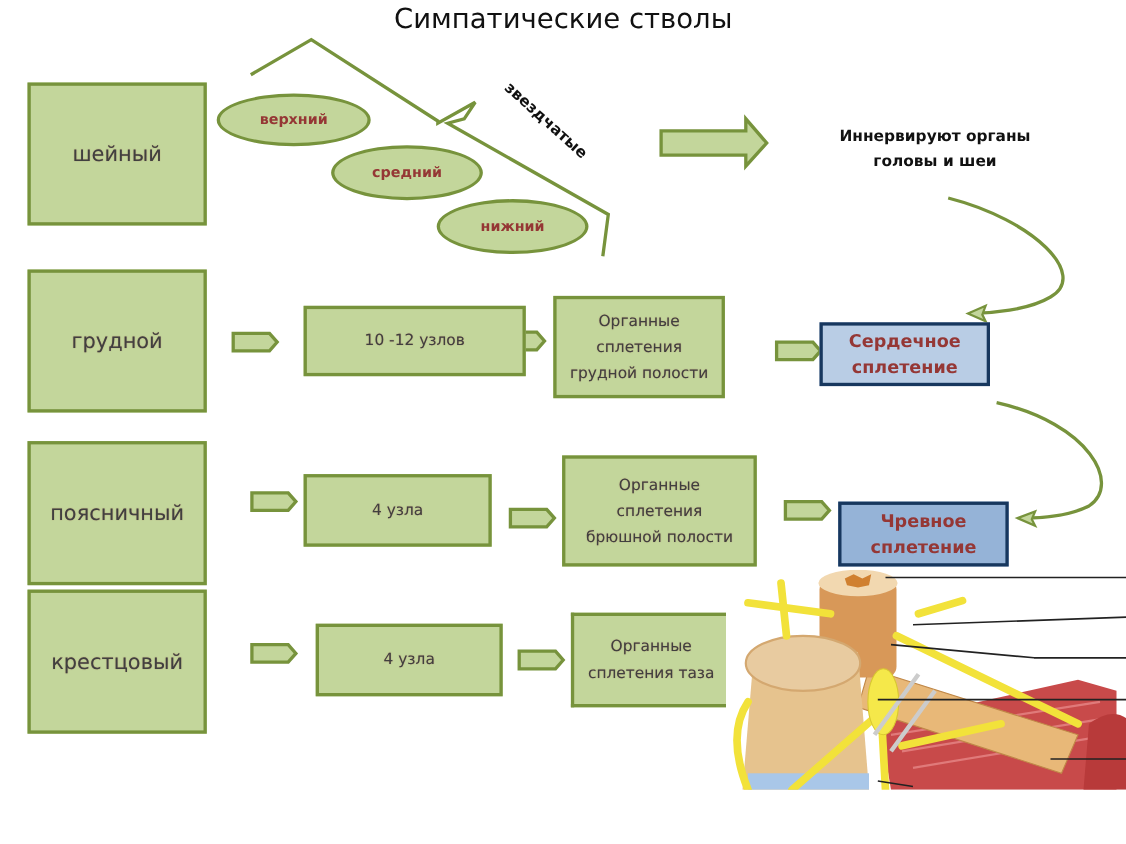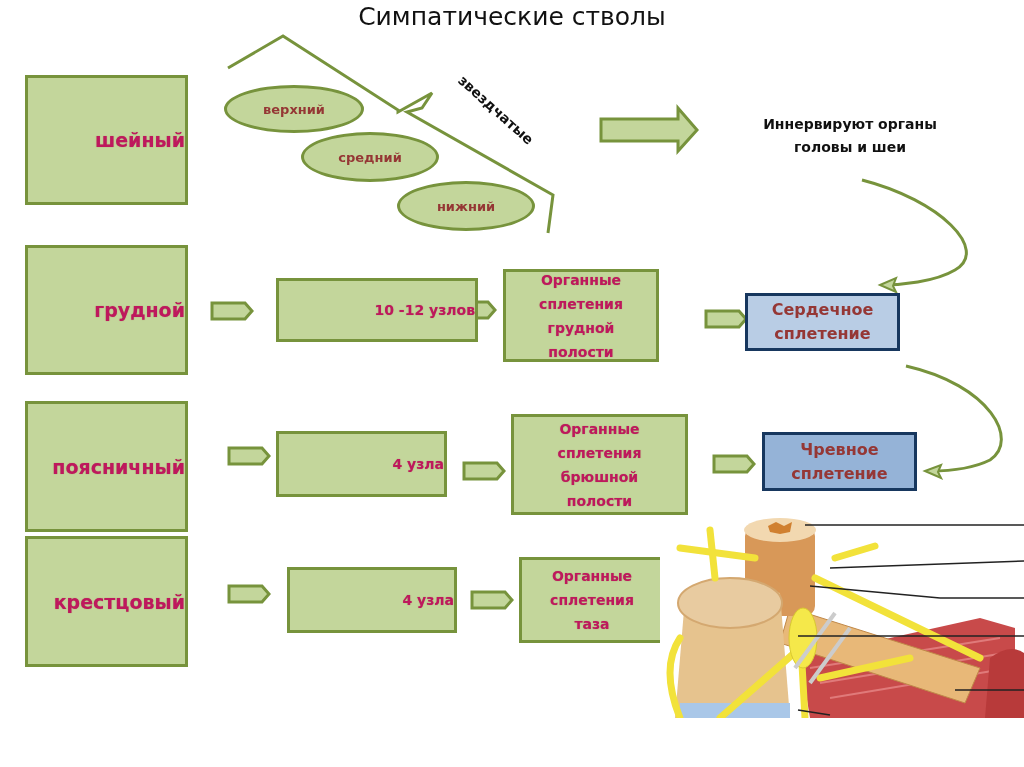--- a/index.html
+++ b/index.html
@@ -8,22 +8,22 @@
     background: #ffffff;
     font-family: "Liberation Sans", "DejaVu Sans", sans-serif;
   }
   .abs { position: absolute; box-sizing: border-box; }
   .title {
     left: 0; width: 1024px; top: 2px; text-align: center;
     font-size: 25px; color: #111; font-family: "DejaVu Sans", sans-serif;
   }
   .gbox {
     background: #c3d69b; border: 3px solid #77933c;
-    display: flex; align-items: center; justify-content: flex-end; text-align: center;
-    color: #be185d; font-weight: bold; font-family: "DejaVu Sans", sans-serif;
+    display: flex; align-items: center; justify-content: center; text-align: center;
+    color: #404040; font-weight: normal; font-family: "DejaVu Sans", sans-serif;
     text-shadow: 0 0 1px rgba(149,55,53,0.5);
   }
   .big { font-size: 19px; }
   .mid { font-size: 14px; line-height: 24px; }
   .ellipse {
     background: #c3d69b; border: 3px solid #77933c; border-radius: 50%;
     display: flex; align-items: center; justify-content: center;
     color: #953735; font-weight: bold; font-size: 13px;
     font-family: "DejaVu Sans", sans-serif;
   }
@@ -70,21 +70,21 @@
 
   <path d="M862,180 C940,200 990,250 955,270 C935,282 900,285 882,285" fill="none" stroke="#77933c" stroke-width="3"></path>
   <path d="M880,285 L896,278 L893,286 L896,292 Z" fill="#c3d69b" stroke="#77933c" stroke-width="2"></path>
   <path d="M906,366 C990,385 1020,440 990,460 C970,470 945,471 930,471" fill="none" stroke="#77933c" stroke-width="3"></path>
   <path d="M925,471 L941,465 L938,472 L941,478 Z" fill="#c3d69b" stroke="#77933c" stroke-width="2"></path>
 </svg>
 
 <div class="abs gbox big" style="left:25px;top:75px;width:163px;height:130px;">
   <span>шейный</span>
 </div>
-<div class="abs ellipse" style="left:224px;top:85px;width:140px;height:48px;">
+<div class="abs ellipse" style="left:197px;top:85px;width:140px;height:48px;">
   <span>верхний</span>
 </div>
 <div class="abs ellipse" style="left:301px;top:132px;width:138px;height:50px;">
   <span>средний</span>
 </div>
 <div class="abs ellipse" style="left:397px;top:181px;width:138px;height:50px;">
   <span>нижний</span>
 </div>
 <div class="abs rot" style="left:466px;top:72px;">звездчатые</div>
 <div class="abs note" style="left:735px;top:100px;width:230px;">Иннервируют органы головы и шеи</div>
@@ -104,21 +104,21 @@
 
 <div class="abs gbox big" style="left:25px;top:390px;width:163px;height:131px;margin-top:11px;">
   <span>поясничный</span>
 </div>
 <div class="abs gbox mid" style="left:276px;top:431px;width:171px;height:66px;">
   <span>4  узла</span>
 </div>
 <div class="abs gbox mid" style="left:511px;top:414px;width:177px;height:101px;padding:12px 14px;">
   <span>Органные сплетения брюшной полости</span>
 </div>
-<div class="abs bbox dark" style="left:762px;top:432px;width:155px;height:59px;padding:0 24px;">
+<div class="abs bbox dark" style="left:762px;top:456px;width:155px;height:59px;padding:0 24px;">
   <span>Чревное сплетение</span>
 </div>
 
 <div class="abs gbox big" style="left:25px;top:536px;width:163px;height:131px;">
   <span>крестцовый</span>
 </div>
 <div class="abs gbox mid" style="left:287px;top:567px;width:170px;height:66px;">
   <span>4  узла</span>
 </div>
 <div class="abs gbox mid" style="left:519px;top:557px;width:143px;height:86px;padding:0 10px;border-right:none;">

